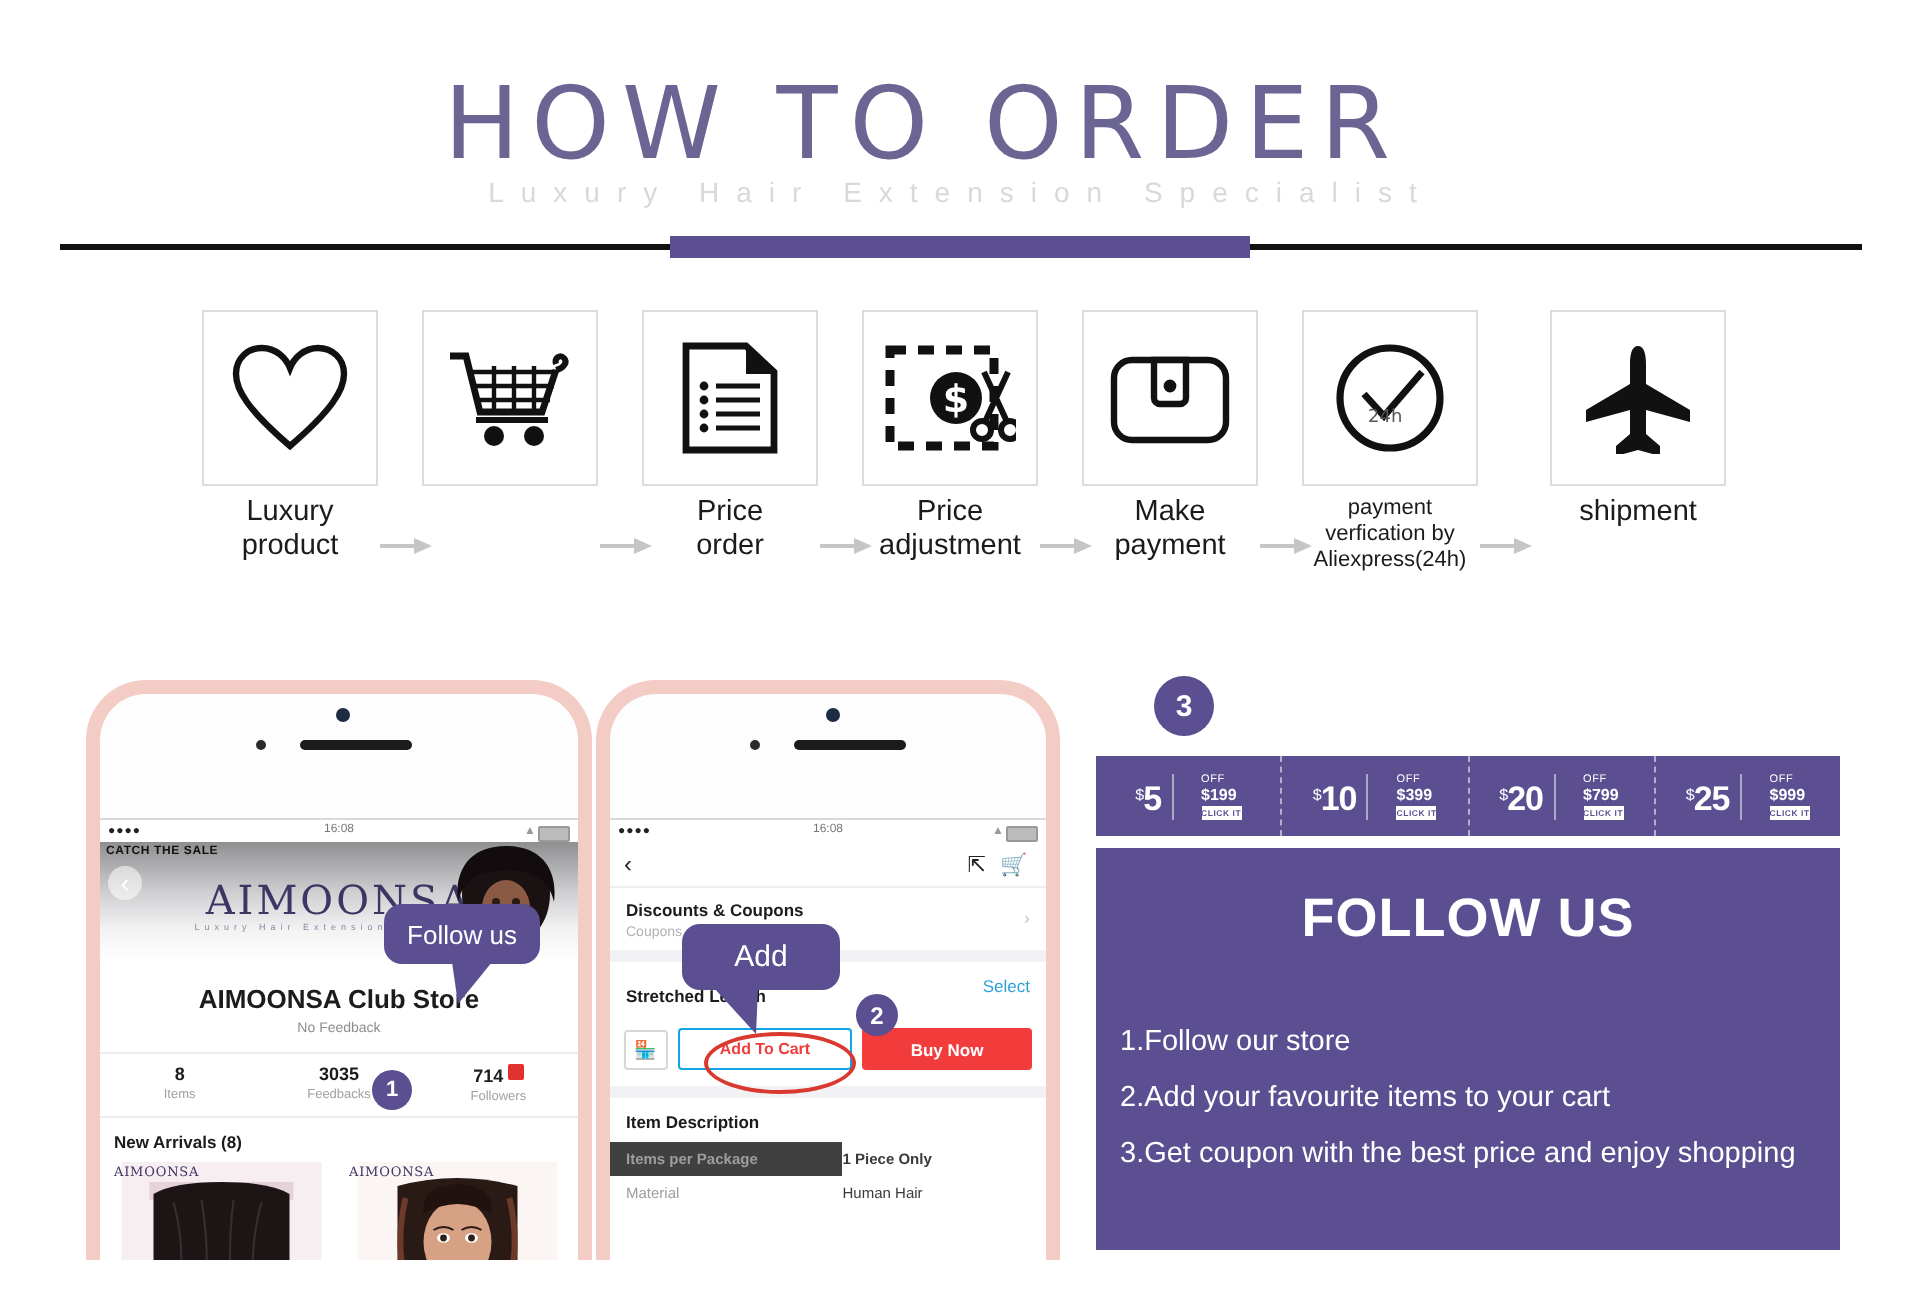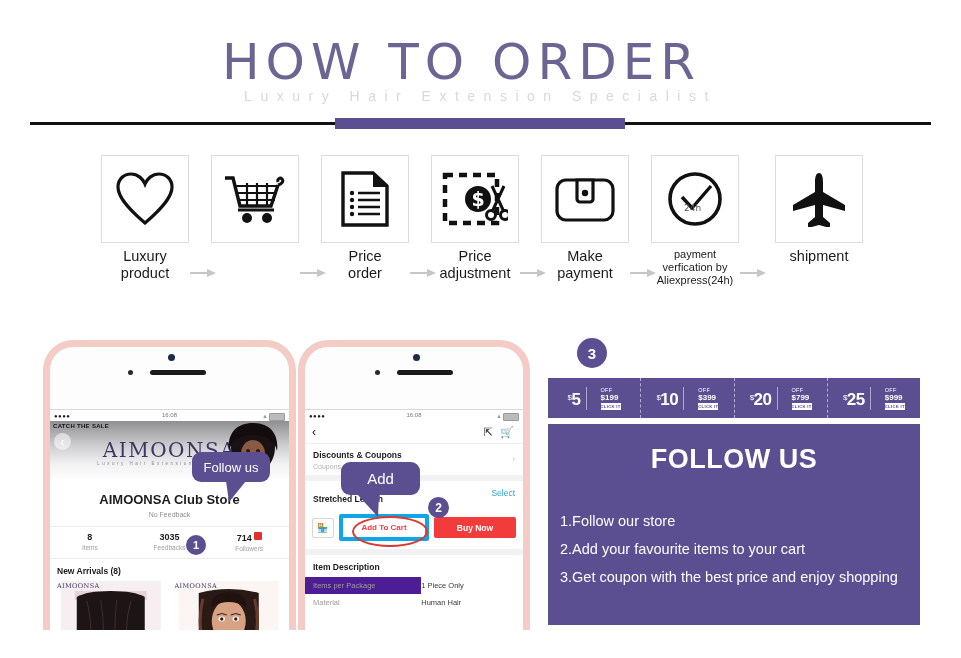--- a/index.html
+++ b/index.html
@@ -76,29 +76,29 @@
   .p2row{padding:6px 8px 5px;border-bottom:6px solid #f2f2f4;position:relative;}
   .p2title{font-size:8.5px;font-weight:bold;color:#1b1b1b;}
   .p2sub{font-size:7px;color:#b2b2b2;margin-top:3px;}
   .chev{position:absolute;right:8px;top:10px;color:#c3c3c3;font-size:9px;}
   #p2len{padding:7px 8px 4px;position:relative;}
   #p2lenlbl{font-size:8.5px;font-weight:bold;color:#1b1b1b;}
   #p2select{position:absolute;right:8px;top:7px;font-size:8.5px;color:#2fa3d8;}
   #p2btns{display:flex;align-items:center;gap:5px;padding:4px 7px 8px;border-bottom:6px solid #f2f2f4;}
   #p2shop{width:20px;height:18px;border:1px solid #d6d6d6;border-radius:2px;display:flex;
           align-items:center;justify-content:center;font-size:9px;color:#333;}
-  #p2atc{flex:1;height:19px;border:4px solid #0ea5e9;border-radius:2px;display:flex;
+  #p2atc{flex:1;height:19px;border:1px solid #0ea5e9;border-radius:2px;display:flex;
          align-items:center;justify-content:center;font-size:8px;font-weight:bold;color:#ef3e3e;}
   #p2buy{flex:1;height:21px;background:#f23b3b;border-radius:2px;display:flex;
          align-items:center;justify-content:center;font-size:8.5px;font-weight:bold;color:#fff;}
   #p2desc{font-size:8.5px;font-weight:bold;color:#1b1b1b;padding:7px 8px 5px;}
   .p2spec{display:flex;font-size:7.5px;}
   .p2spec .k{width:46%;padding:4px 8px;color:#9d9d9d;}
   .p2spec .v{flex:1;padding:4px 0;color:#3a3a3a;}
-  .p2spec.alt{background:#4c1d95;}
+  .p2spec.alt{background:#404040;font-weight:bold;}
   .p2spec.alt .v{background:#fff;}
 
   
   .numbadge{position:absolute;border-radius:50%;background:#5b4e91;color:#fff;
             display:flex;align-items:center;justify-content:center;font-weight:bold;}
   .bubble{position:absolute;background:#5b4e91;color:#fff;border-radius:9px;
           display:flex;align-items:center;justify-content:center;font-weight:400;}
   #ellipse{position:absolute;left:352px;top:516px;width:72px;height:27px;
            border:2px solid #d9392f;border-radius:50%;}
 

